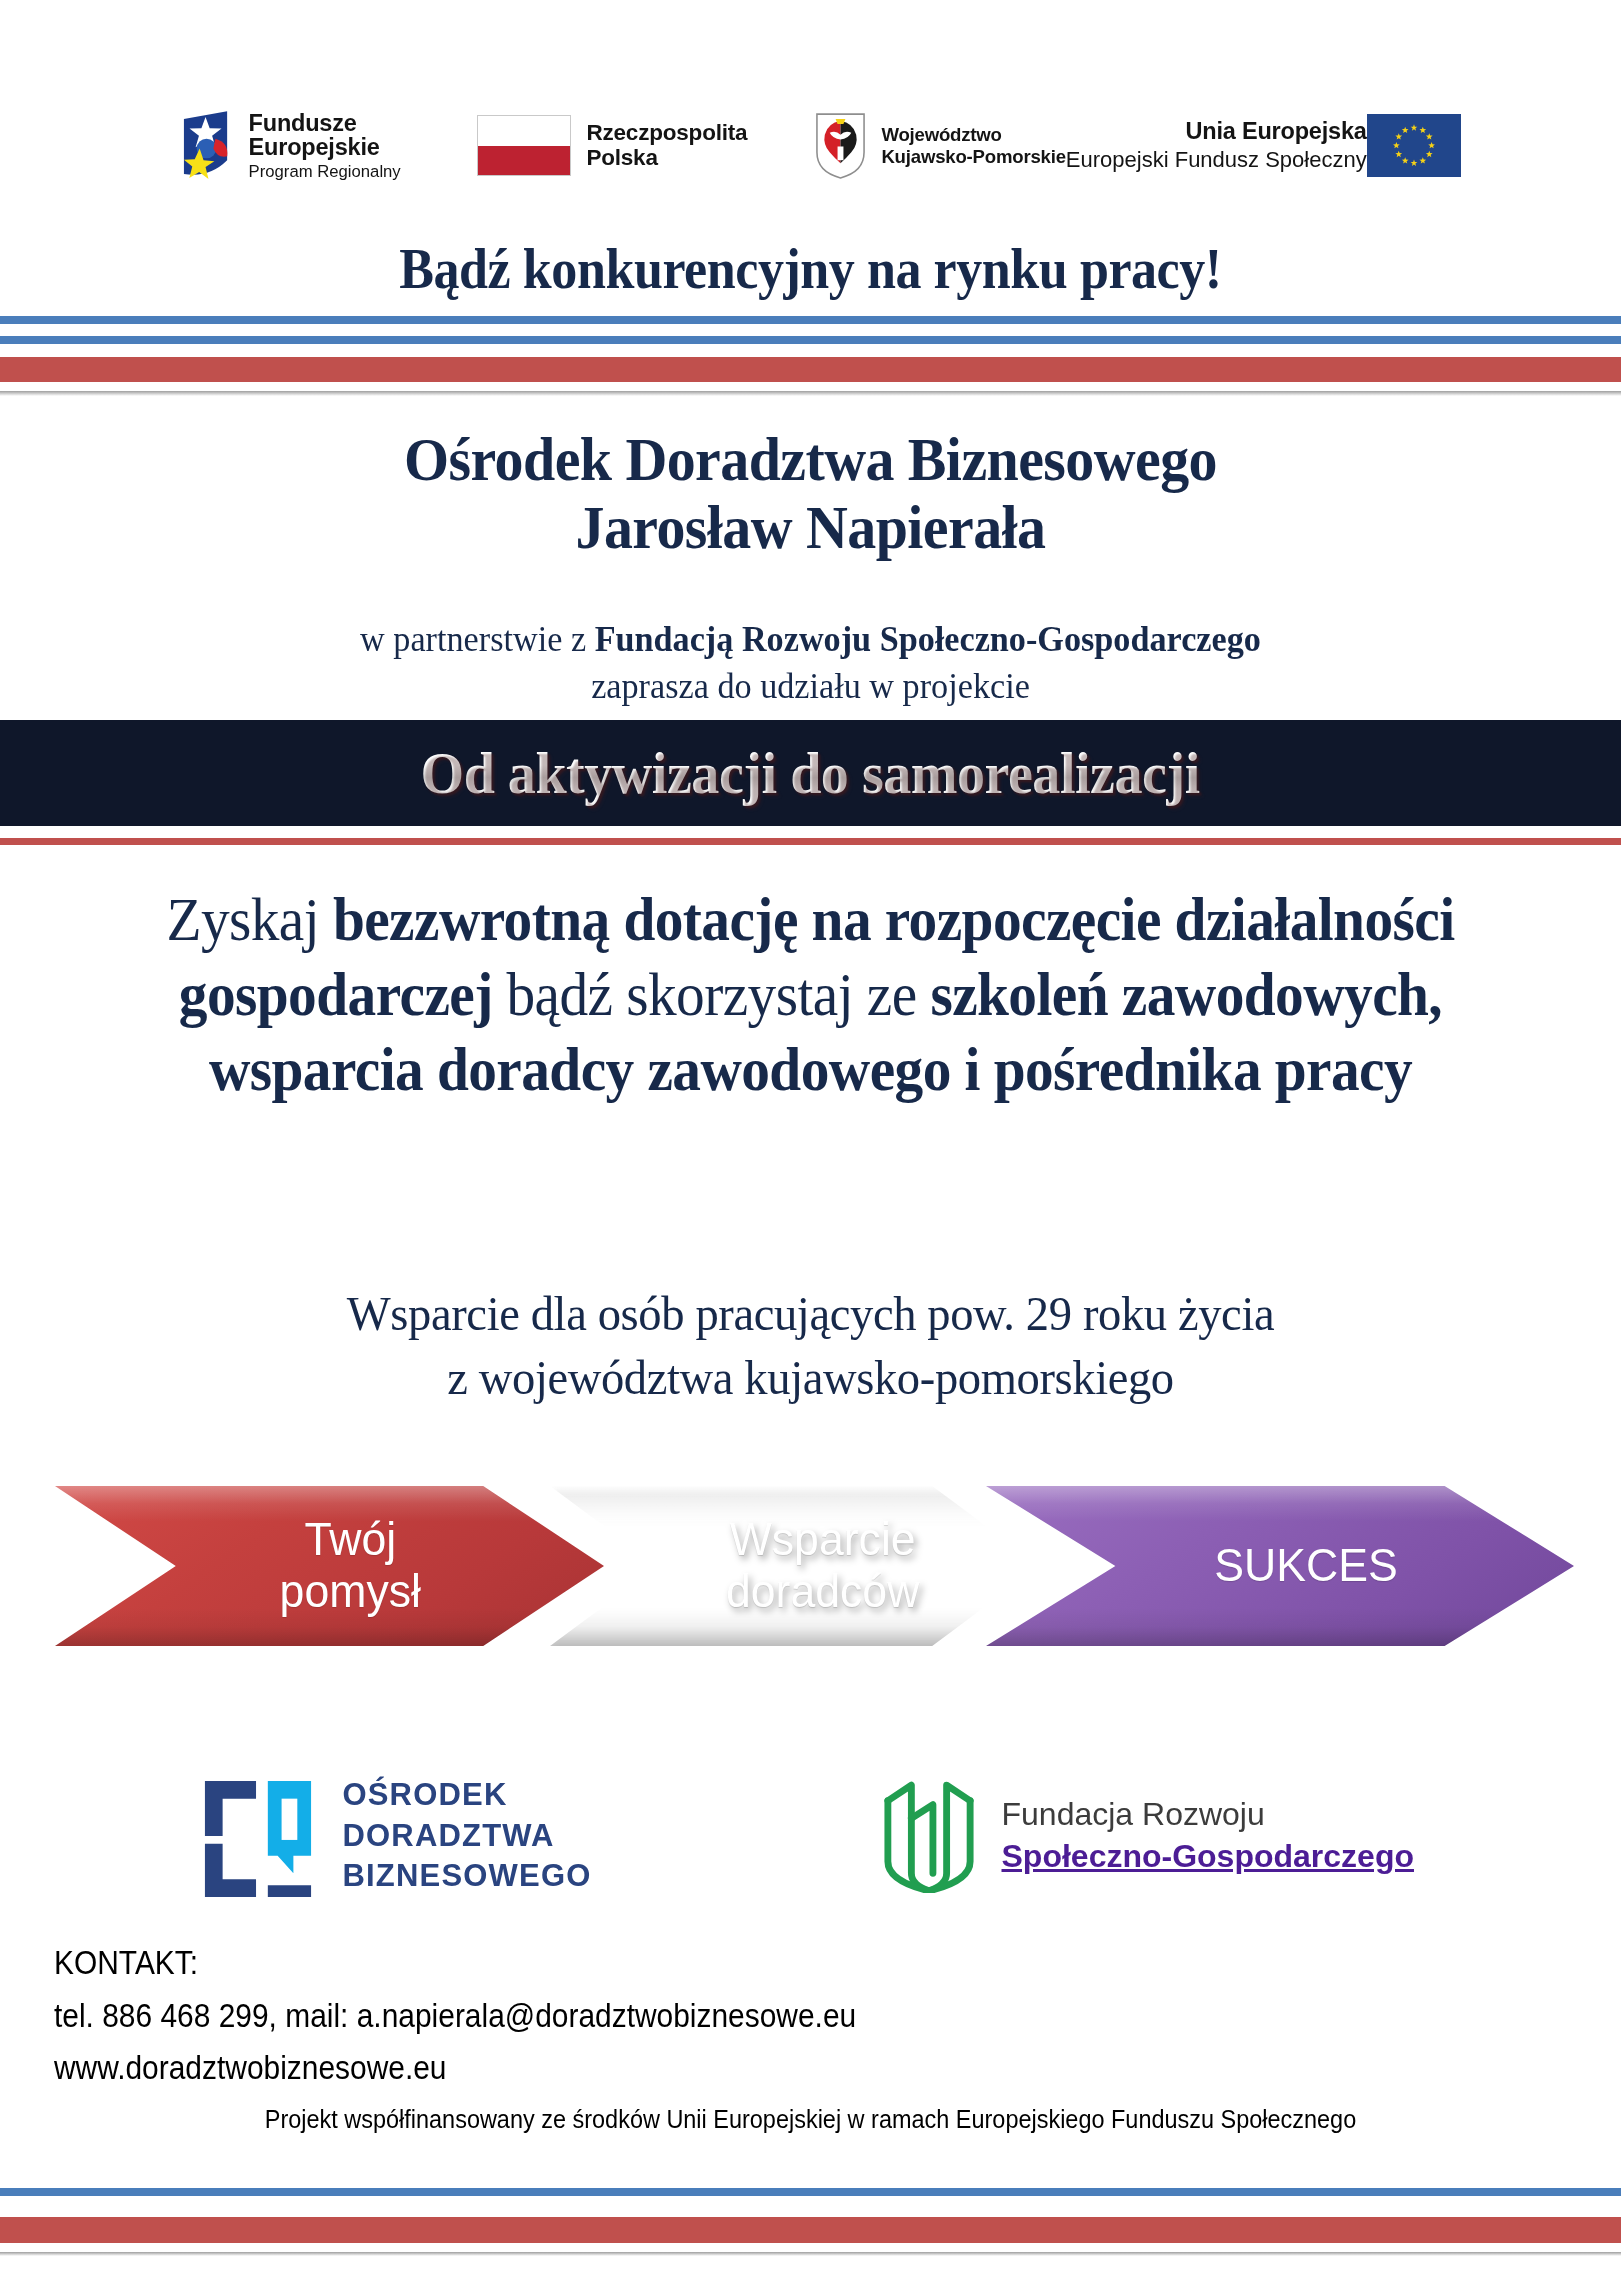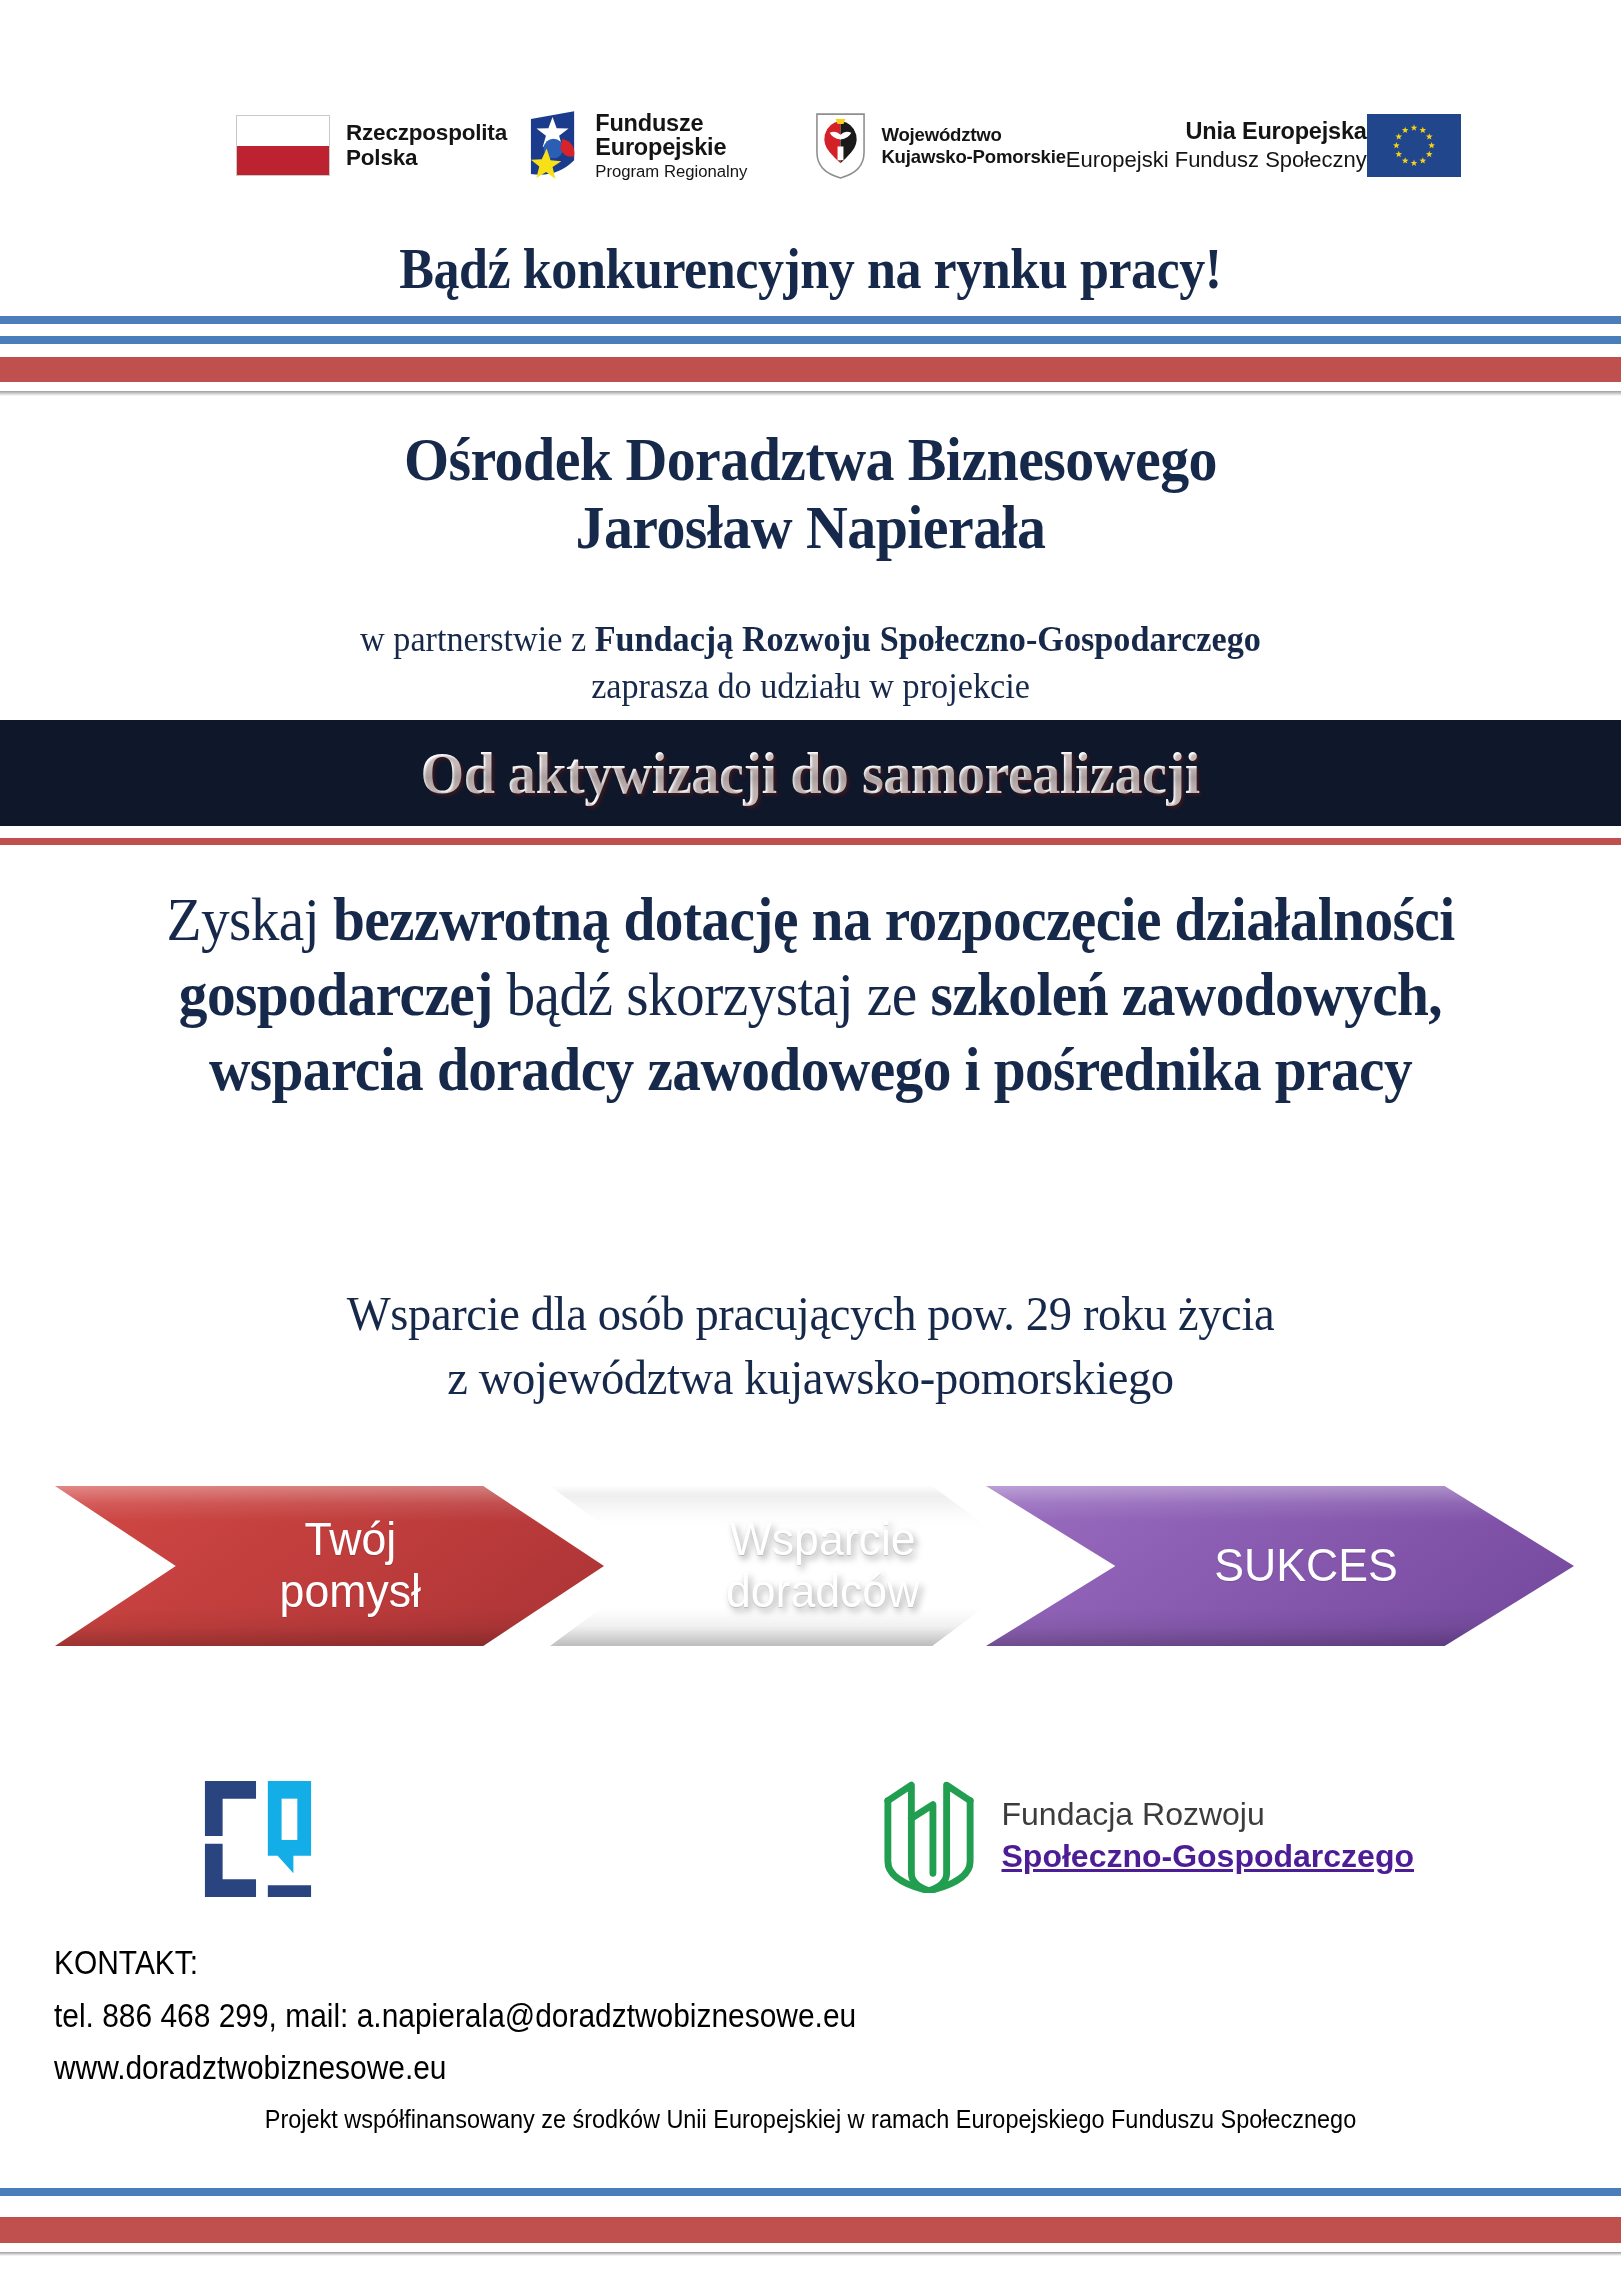--- a/index.html
+++ b/index.html
@@ -345,45 +345,45 @@
     top: 2188px;
     left: 0;
     width: 1621px;
   }
 </style>
 </head>
 <body>
 
 <div class="logo-bar">
 
-  <div class="logo-unit rp-logo">
-    <div class="pl-flag">
-      <div class="pl-white"></div>
-      <div class="pl-red"></div>
-    </div>
-    <div class="rp-text">
-      <span class="rp-l1">Rzeczpospolita</span>
-      <span class="rp-l2">Polska</span>
-    </div>
-  </div>
-
   <div class="logo-unit fe-logo">
     <div class="fe-mark">
       <svg viewBox="0 0 56 74" width="55" height="73">
         <path d="M4 10 L48 2 L48 52 Q30 70 4 66 Z" fill="#1b3c8c"></path>
         <path d="M26 8 l4.2 11.4 12.1 0.3 -9.6 7.4 3.4 11.6 -10.1 -6.9 -10.1 6.9 3.4 -11.6 -9.6 -7.4 12.1 -0.3 Z" fill="#ffffff"></path>
         <circle cx="27" cy="40" r="10" fill="#2b5fb5"></circle>
         <path d="M36 30 q14 4 12 18 -10 2 -14 -8 Z" fill="#d8232a"></path>
         <path d="M20 40 l4 12 11 1 -9 6 3 12 -9.5 -7 -10 6 3 -11.5 -8.5 -7 11 -0.5 Z" fill="#f7e017"></path>
       </svg>
     </div>
     <div class="fe-text">
       <span class="fe-l1">Fundusze</span>
       <span class="fe-l2">Europejskie</span>
       <span class="fe-l3">Program Regionalny</span>
+    </div>
+  </div>
+
+  <div class="logo-unit rp-logo">
+    <div class="pl-flag">
+      <div class="pl-white"></div>
+      <div class="pl-red"></div>
+    </div>
+    <div class="rp-text">
+      <span class="rp-l1">Rzeczpospolita</span>
+      <span class="rp-l2">Polska</span>
     </div>
   </div>
 
   <div class="logo-unit wk-logo">
     <div class="wk-crest">
       <svg viewBox="0 0 54 70" width="53" height="69">
         <path d="M3 3 H51 V42 Q51 62 27 68 Q3 62 3 42 Z" fill="#ffffff" stroke="#8e8e8e" stroke-width="1.6"></path>
         <path d="M27 10 q-13 2 -16 14 -2 10 5 18 5 6 11 11 V10 Z" fill="#d42027"></path>
         <path d="M27 10 q13 2 16 14 2 10 -5 18 -5 6 -11 11 V10 Z" fill="#1a1a1a"></path>
         <path d="M22 8 h10 l-2 5 h-6 Z" fill="#f5d117"></path>
@@ -488,20 +488,25 @@
   <div class="odb-logo">
     <div class="odb-mark">
       <svg viewBox="0 0 116 124" width="114" height="122">
         <path d="M4 6 H56 V24 H22 V62 H4 Z" fill="#2a4480"></path>
         <path d="M4 70 H22 V106 H56 V124 H4 Z" fill="#2a4480"></path>
         <path d="M68 6 H112 V82 H94 V100 L78 82 H68 Z" fill="#13aee8"></path>
         <rect x="82" y="24" width="16" height="42" fill="#ffffff"></rect>
         <path d="M68 112 H112 V124 H68 Z" fill="#2a4480"></path>
       </svg>
     </div>
+    <div class="odb-text">
+      <span>OŚRODEK</span>
+      <span>DORADZTWA</span>
+      <span>BIZNESOWEGO</span>
+    </div>
   </div>
 
   <div class="frsg-logo">
     <div class="frsg-mark">
       <svg viewBox="0 0 96 116" width="94" height="114">
         <path d="M6 22 L30 6 V96 Q30 108 48 114 Q66 108 66 96 V6 L90 22" fill="none" stroke="#219e50" stroke-width="7" stroke-linejoin="round" stroke-linecap="round"></path>
         <path d="M6 22 V84 Q6 104 48 114 Q90 104 90 84 V22" fill="none" stroke="#219e50" stroke-width="7" stroke-linejoin="round" stroke-linecap="round"></path>
         <path d="M30 40 L52 26 V96" fill="none" stroke="#219e50" stroke-width="7" stroke-linejoin="round" stroke-linecap="round"></path>
       </svg>
     </div>

